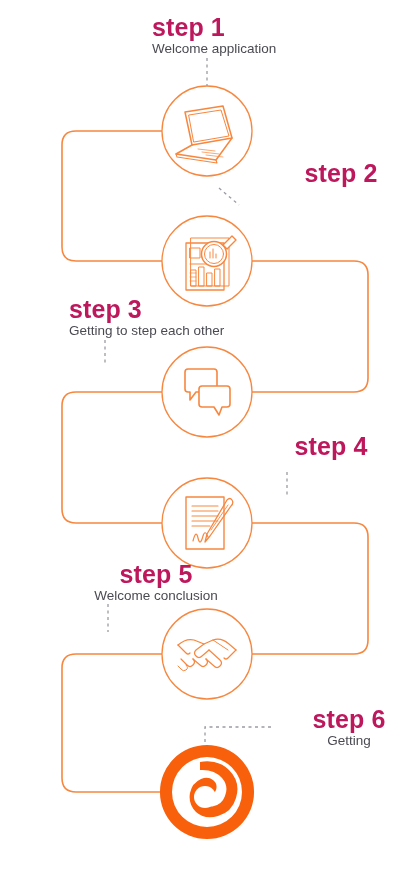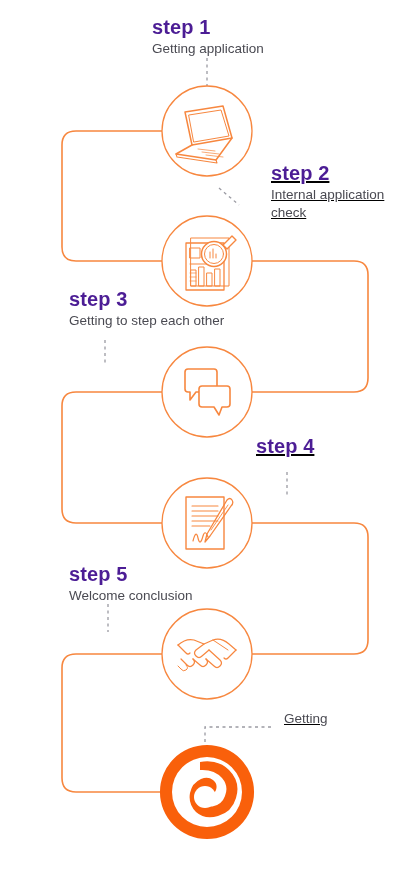--- a/index.html
+++ b/index.html
@@ -8,43 +8,43 @@
     background:#ffffff;
     font-family:"Liberation Sans","DejaVu Sans",sans-serif;
     overflow:hidden;
     position:relative;
   }
   #stage{position:absolute;inset:0;width:414px;height:896px;}
   .svg-layer{position:absolute;top:0;left:0;width:414px;height:896px;}
 
   .label{position:absolute;}
   .label .step{
-    font-size:20px;
+    font-size:25px;
     font-weight:700;
-    color:#4c1d95;
+    color:#be185d;
     line-height:22px;
     letter-spacing:.1px;
     white-space:nowrap;
   }
   .label .desc{
     font-size:13.5px;
     font-weight:400;
     color:#4a4a52;
     line-height:18px;
     margin-top:2px;
     white-space:pre-line;
   }
-  .label.right{text-align:left;text-decoration:underline;}
+  .label.right{text-align:center;}
 
   
   #lbl1{left:152px;top:16px;}
   #lbl2{left:271px;top:162px;width:140px;}
-  #lbl3{left:69px;top:288px;width:220px;}
+  #lbl3{left:69px;top:298px;width:220px;}
   #lbl4{left:256px;top:435px;width:150px;}
-  #lbl5{left:69px;top:563px;width:200px;}
+  #lbl5{left:56px;top:563px;width:200px;text-align:center;}
   #lbl6{left:284px;top:708px;width:130px;}
 </style>
 </head>
 <body>
 
 <div id="stage">
 
   <svg class="svg-layer" viewBox="0 0 414 896">
 
     <g fill="none" stroke="#f7873f" stroke-width="1.6" stroke-linecap="round">
@@ -165,40 +165,39 @@
                  Q214,769 200,770
                  Z"></path>
         <circle cx="205" cy="797" r="11" fill="#ffffff"></circle>
       </g>
     </g>
 
   </svg>
 
   <div class="label" id="lbl1">
     <div class="step">step 1</div>
-    <div class="desc">Getting application</div>
+    <div class="desc">Welcome application</div>
   </div>
 
   <div class="label right" id="lbl2">
     <div class="step">step 2</div>
-    <div class="desc">Internal application
-check</div>
   </div>
 
   <div class="label" id="lbl3">
     <div class="step">step 3</div>
     <div class="desc">Getting to step each other</div>
   </div>
 
   <div class="label right" id="lbl4">
     <div class="step">step 4</div>
   </div>
 
   <div class="label" id="lbl5">
     <div class="step">step 5</div>
     <div class="desc">Welcome conclusion</div>
   </div>
 
   <div class="label right" id="lbl6">
+    <div class="step">step 6</div>
     <div class="desc">Getting</div>
   </div>
 
 </div>
 
 </body></html>

